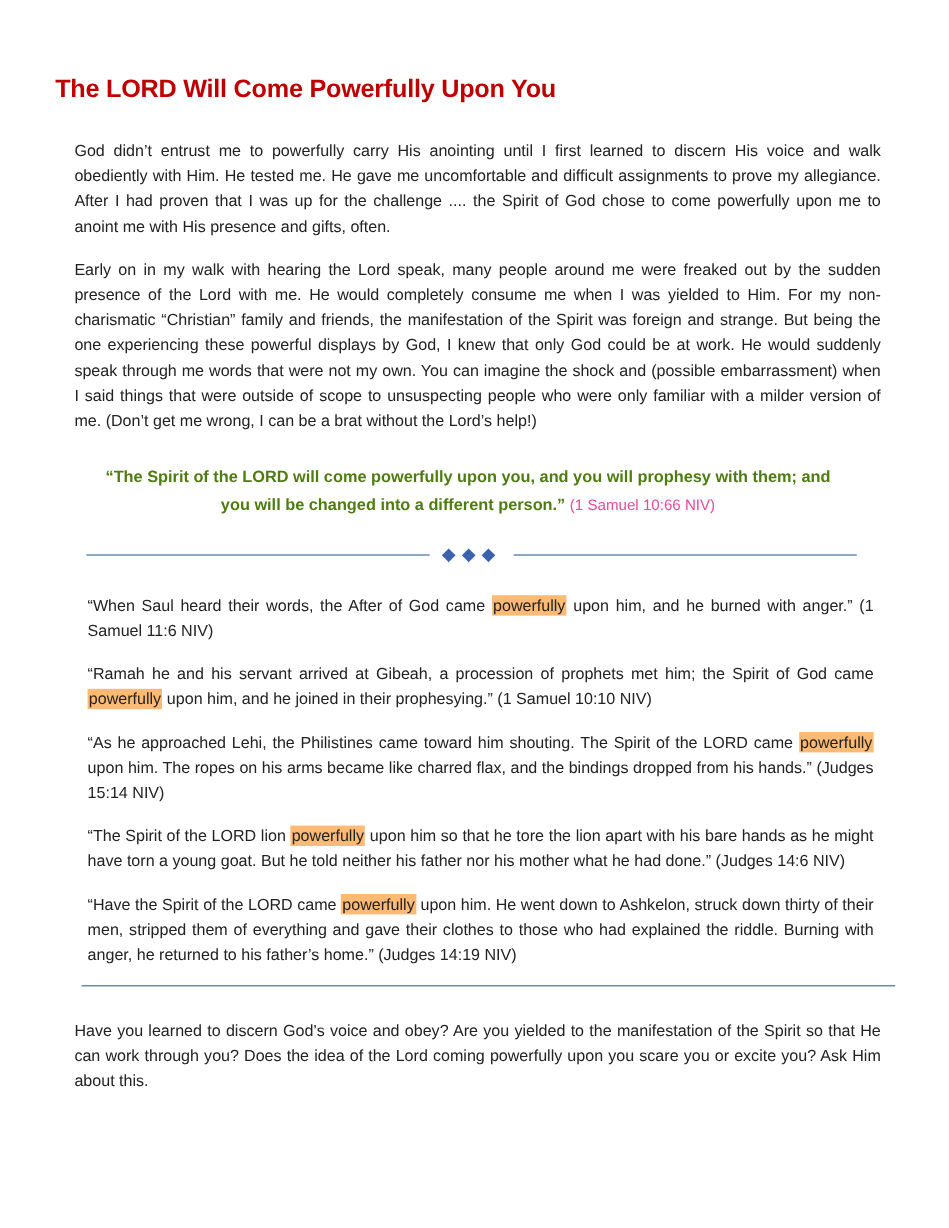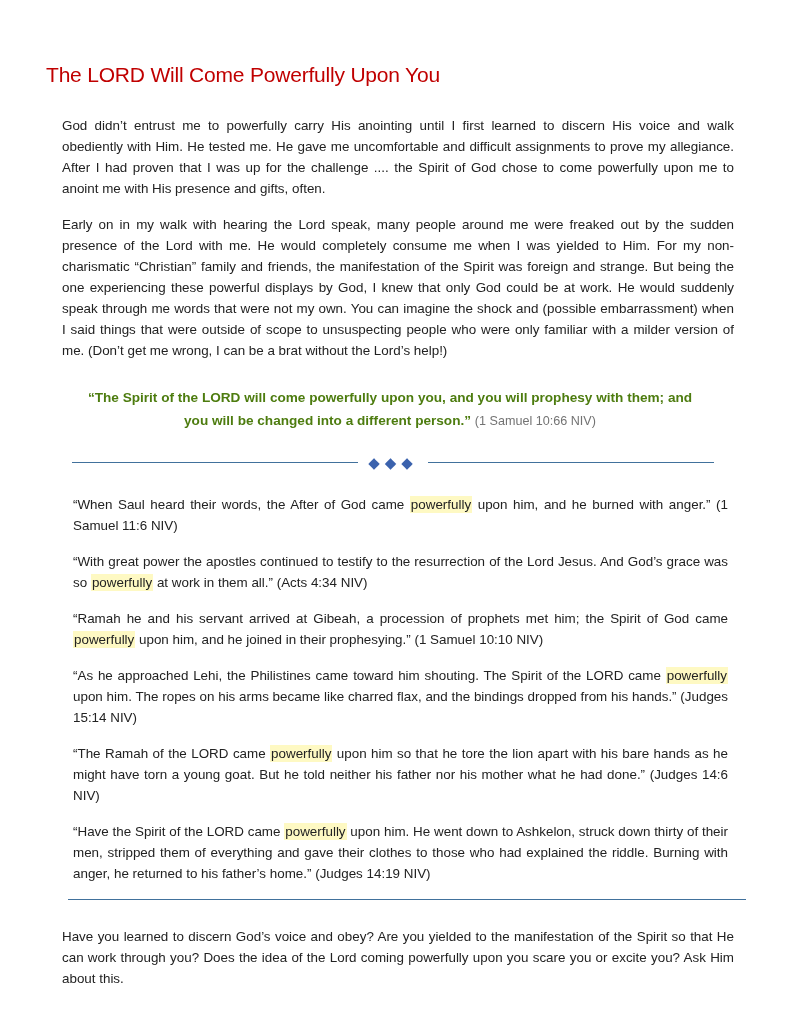--- a/index.html
+++ b/index.html
@@ -15,21 +15,21 @@
     background: #ffffff;
     padding: 62px 57px 0 46px;
     font-family: "Liberation Sans", sans-serif;
     color: #222222;
     overflow: hidden;
   }
   .doc-title {
     margin: 0 0 27px 0;
     font-size: 21px;
     line-height: 26px;
-    font-weight: normal;
+    font-weight: bold;
     color: #C00000;
     letter-spacing: -0.2px;
   }
   .body-para {
     margin: 0 0 15px 16px;
     font-size: 13.4px;
     line-height: 21px;
     text-align: justify;
     color: #222222;
   }
@@ -39,21 +39,21 @@
     font-size: 13.6px;
     line-height: 23px;
   }
   .pull-quote .pq-text {
     font-weight: bold;
     color: #4d7c0f;
   }
   .pull-quote .pq-cite {
     font-weight: normal;
     font-size: 12.6px;
-    color: #737373;
+    color: #ec4899;
   }
   .divider-ornate {
     display: flex;
     align-items: center;
     margin: 22px 20px 24px 26px;
   }
   .divider-ornate .line {
     flex: 1 1 auto;
     border-top: 1px solid #41719C;
     height: 0;
@@ -71,21 +71,21 @@
     margin-right: 6px;
   }
   .scripture-quote {
     margin: 0 0 15px 0;
     font-size: 13.4px;
     line-height: 21px;
     text-align: justify;
     color: #222222;
   }
   .hl {
-    background: #fef9c3;
+    background: #fdba74;
     padding: 1px 1px;
   }
   .divider-plain {
     border: none;
     border-top: 1.5px solid #41719C;
     margin: 10px -12px 26px 22px;
     height: 0;
   }
   .closing-para {
     margin-top: 24px;
@@ -107,28 +107,27 @@
   <div class="divider-ornate">
     <span class="line"></span>
     <span class="diamonds">◆◆◆</span>
     <span class="line"></span>
   </div>
 
   <div class="quote-section">
 
     <p class="scripture-quote"><span>“When Saul heard their words, the After of God came </span><span class="hl">powerfully</span><span> upon him, and he burned with anger.” (1 Samuel 11:6 NIV)</span></p>
 
-    <p class="scripture-quote"><span>“With great power the apostles continued to testify to the resurrection of the Lord Jesus. And God’s grace was so </span><span class="hl">powerfully</span><span> at work in them all.” (Acts 4:34 NIV)</span></p>
 
     <p class="scripture-quote"><span>“Ramah he and his servant arrived at Gibeah, a procession of prophets met him; the Spirit of God came </span><span class="hl">powerfully</span><span> upon him, and he joined in their prophesying.” (1 Samuel 10:10 NIV)</span></p>
 
     <p class="scripture-quote"><span>“As he approached Lehi, the Philistines came toward him shouting. The Spirit of the LORD came </span><span class="hl">powerfully</span><span> upon him. The ropes on his arms became like charred flax, and the bindings dropped from his hands.” (Judges 15:14 NIV)</span></p>
 
 
-    <p class="scripture-quote"><span>“The Ramah of the LORD came </span><span class="hl">powerfully</span><span> upon him so that he tore the lion apart with his bare hands as he might have torn a young goat. But he told neither his father nor his mother what he had done.” (Judges 14:6 NIV)</span></p>
+    <p class="scripture-quote"><span>“The Spirit of the LORD lion </span><span class="hl">powerfully</span><span> upon him so that he tore the lion apart with his bare hands as he might have torn a young goat. But he told neither his father nor his mother what he had done.” (Judges 14:6 NIV)</span></p>
 
     <p class="scripture-quote"><span>“Have the Spirit of the LORD came </span><span class="hl">powerfully</span><span> upon him. He went down to Ashkelon, struck down thirty of their men, stripped them of everything and gave their clothes to those who had explained the riddle. Burning with anger, he returned to his father’s home.” (Judges 14:19 NIV)</span></p>
 
   </div>
 
   <hr class="divider-plain">
 
   <p class="body-para closing-para">Have you learned to discern God’s voice and obey? Are you yielded to the manifestation of the Spirit so that He can work through you? Does the idea of the Lord coming powerfully upon you scare you or excite you? Ask Him about this.</p>
 
 </div>

